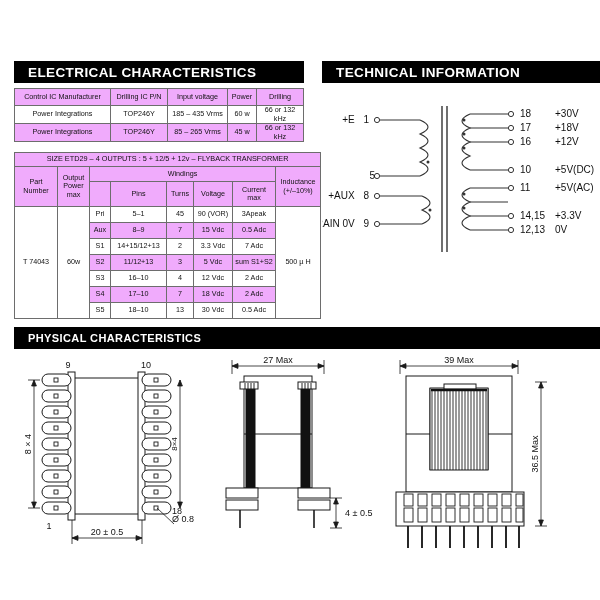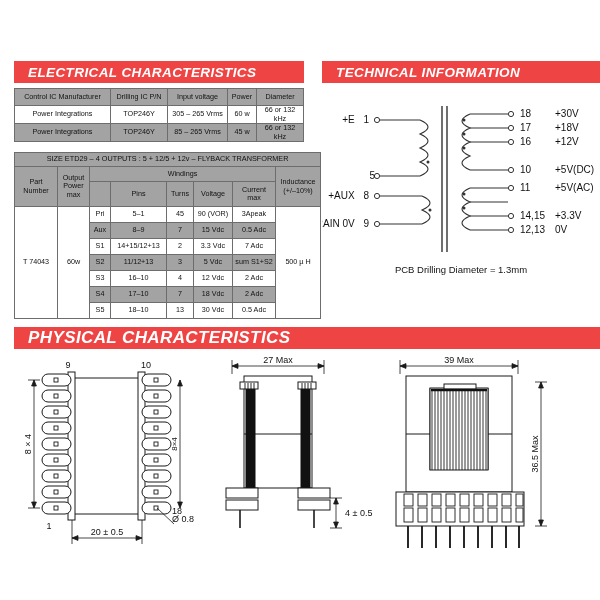--- a/index.html
+++ b/index.html
@@ -9,50 +9,49 @@
     font-family:"Liberation Sans", sans-serif;
     color:#000;
     overflow:hidden;
     position:relative;
   }
   .page{position:absolute;left:0;top:0;width:600px;height:600px;}
 
   
   .sect-bar{
     position:absolute;
-    background:#ef4444;
+    background:#000000;
     color:#fff;
     font-weight:bold;
     letter-spacing:.4px;
     display:flex;align-items:center;
     padding-left:14px;
     box-sizing:border-box;
-    font-style:italic;
   }
   #bar-elec{left:14px;top:61px;width:290px;height:22px;font-size:13.5px;}
   #bar-tech{left:322px;top:61px;width:278px;height:22px;font-size:13.5px;}
-  #bar-phys{left:14px;top:327px;width:586px;height:22px;font-size:17px;}
+  #bar-phys{left:14px;top:327px;width:586px;height:22px;font-size:11px;}
 
   
   table.tbl{
     position:absolute;
     border-collapse:collapse;
     font-size:7.2px;
     table-layout:fixed;
   }
   table.tbl td,table.tbl th{
     border:1px solid #6d6d6d;
     text-align:center;
     vertical-align:middle;
     font-weight:normal;
     padding:0 1px;
     line-height:1.12;
     color:#111;
   }
-  .gray{background:#a3a3a3;}
+  .gray{background:#f0abfc;}
   .white{background:#ffffff;}
 
   
   #tbl-elec{left:14px;top:88px;width:289px;}
   #tbl-elec td{height:17px;}
   #tbl-elec tr:first-child td{height:16px;}
 
   
   #tbl-wind{left:14px;top:152px;width:289px;}
   #tbl-wind td{height:15px;}
@@ -91,26 +90,26 @@
         <col style="width:60px">
       <col style="width:29px">
         <col style="width:47px">
     </colgroup>
     <tbody>
       <tr>
         <td class="gray">Control IC Manufacturer</td>
         <td class="gray">Drilling IC P/N</td>
         <td class="gray">Input voltage</td>
         <td class="gray">Power</td>
-        <td class="gray">Diameter</td>
+        <td class="gray">Drilling</td>
       </tr>
       <tr>
         <td class="white">Power Integrations</td>
         <td class="white">TOP246Y</td>
-        <td class="white">305 – 265 Vrms</td>
+        <td class="white">185 – 435 Vrms</td>
         <td class="white">60 w</td>
         <td class="white">66 or 132 kHz</td>
       </tr>
       <tr>
         <td class="gray">Power Integrations</td>
         <td class="gray">TOP246Y</td>
         <td class="gray">85 – 265 Vrms</td>
         <td class="gray">45 w</td>
         <td class="gray">66 or 132 kHz</td>
       </tr>
@@ -297,21 +296,20 @@
       <text class="schtxt" x="233" y="25">+30V</text>
       <text class="schtxt" x="233" y="39">+18V</text>
       <text class="schtxt" x="233" y="53">+12V</text>
       <text class="schtxt" x="233" y="81">+5V(DC)</text>
       <text class="schtxt" x="233" y="99">+5V(AC)</text>
       <text class="schtxt" x="233" y="127">+3.3V</text>
       <text class="schtxt" x="233" y="141">0V</text>
     </svg>
   </div>
 
-  <div class="pcbnote">PCB Drilling Diameter = 1.3mm</div>
 
   <div class="sect-bar" id="bar-phys">PHYSICAL  CHARACTERISTICS</div>
 
   <div class="fig" id="fig-front">
     <svg width="200" height="215" viewBox="0 0 200 215">
       <g stroke="#1a1a1a" fill="none" stroke-width="1">
 
         <rect x="52" y="20" width="7" height="148" fill="#fff"></rect>
         <rect x="122" y="20" width="7" height="148" fill="#fff"></rect>
 

